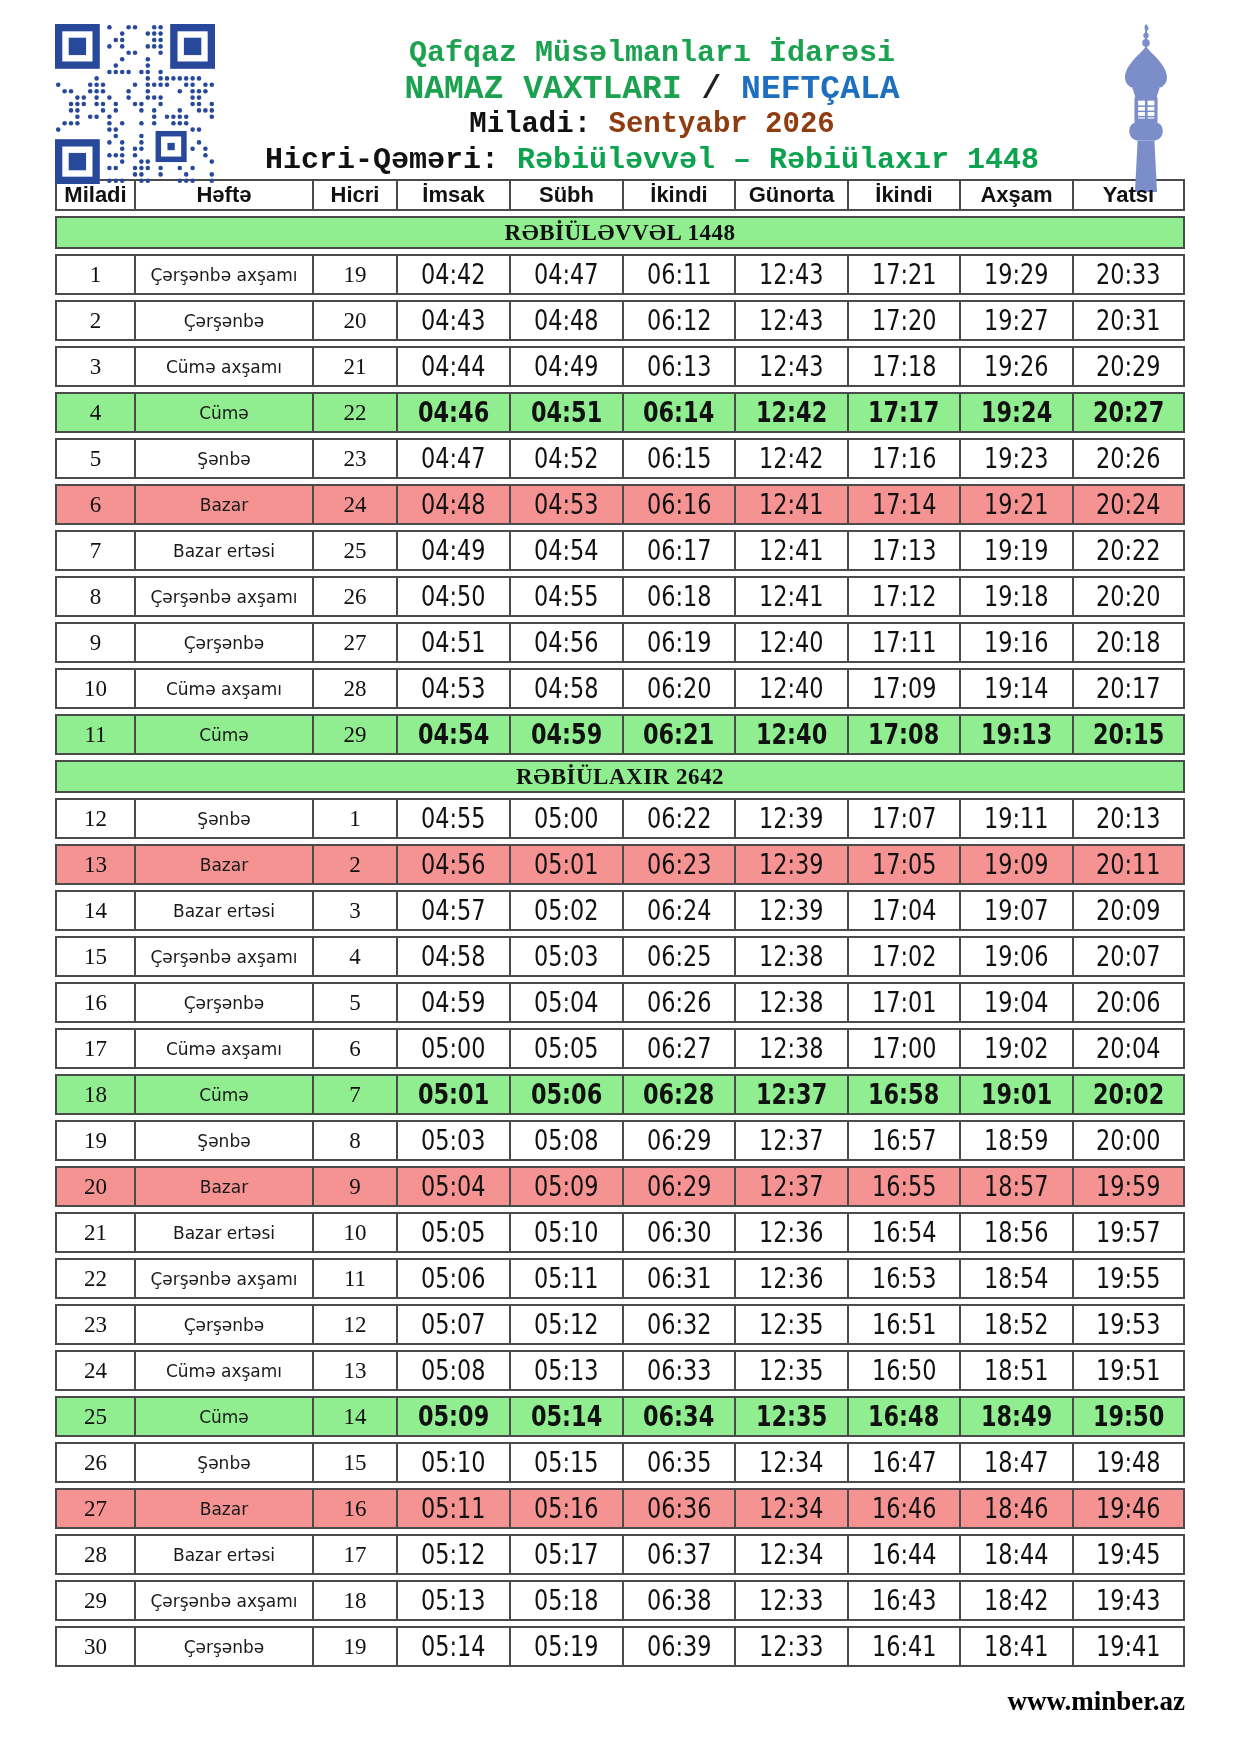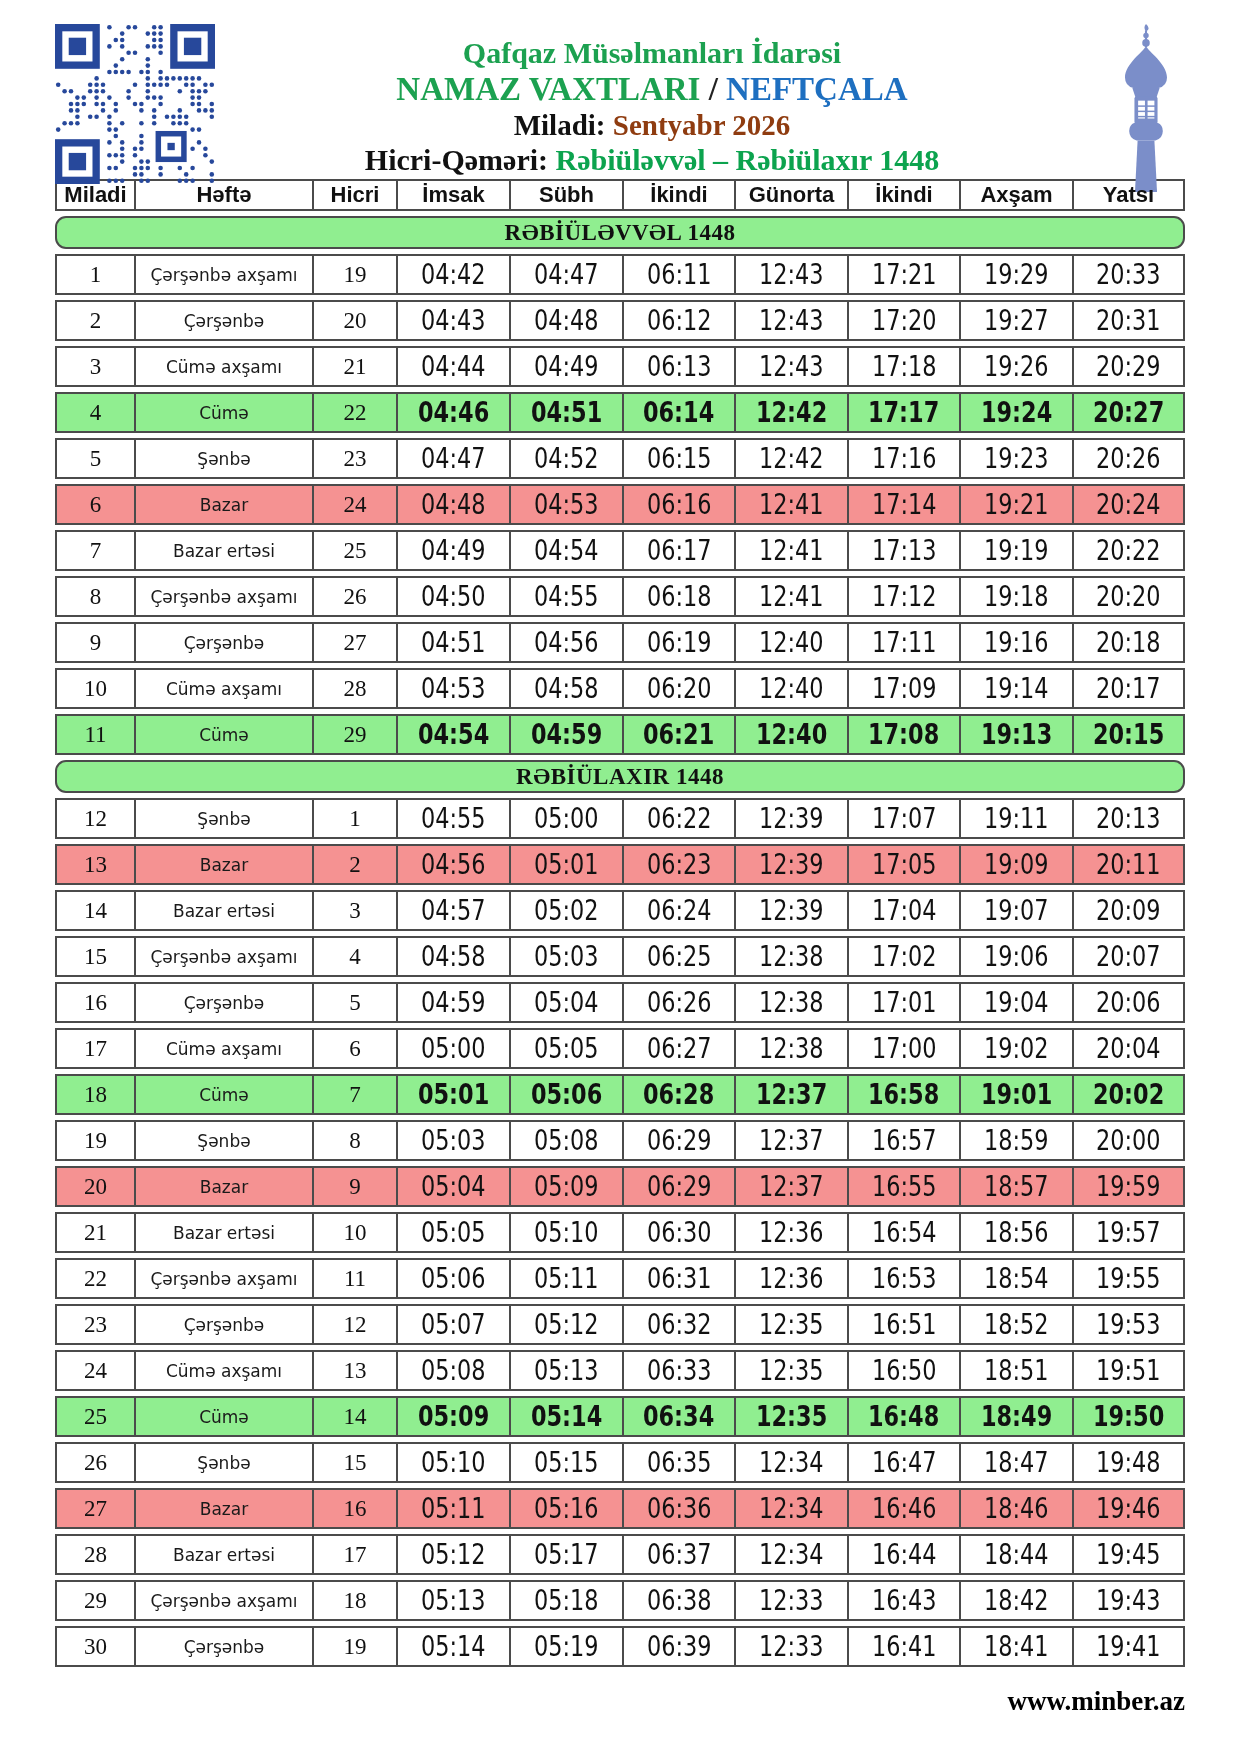--- a/index.html
+++ b/index.html
@@ -3,21 +3,21 @@
 <meta charset="utf-8">
 <style>
   * { margin: 0; padding: 0; box-sizing: border-box; }
   html, body { width: 1240px; height: 1754px; background: #ffffff; overflow: hidden; }
   body { font-family: "Liberation Serif", serif; color: #111; }
 
   
   .page-header { display: flex; align-items: flex-start; padding: 24px 48px 0 54px; height: 172px; }
   .qr-wrap { width: 162px; height: 160px; flex: 0 0 auto; }
   .qr-wrap svg { width: 162px; height: 160px; display: block; }
-  .titles { flex: 1 1 auto; text-align: center; padding-top: 12px; }
+  .titles { flex: 1 1 auto; text-align: center; padding-top: 12px; font-family: Liberation Mono, monospace; }
   .t-org   { font-size: 30px; font-weight: bold; color: #1ca150; line-height: 1.15; }
   .t-main  { font-size: 33px; font-weight: bold; line-height: 1.15; }
   .t-main .namaz { color: #1ca150; }
   .t-main .sep   { color: #222222; }
   .t-main .city  { color: #1e6fc0; }
   .t-miladi { font-size: 29px; font-weight: bold; line-height: 1.2; color: #111; }
   .t-miladi .val { color: #8f3c10; }
   .t-hicri { font-size: 30px; font-weight: bold; line-height: 1.15; color: #111; }
   .t-hicri .val { color: #0ca34e; }
   .minaret-wrap { width: 92px; height: 168px; flex: 0 0 auto; margin-left: 12px; }
@@ -25,21 +25,21 @@
 
   
   .ptable { border-collapse: separate; border-spacing: 0 5px; table-layout: fixed;
             width: 1130px; margin: 2px auto 0 auto; }
   .ptable th, .ptable td { border: 2px solid #4b4b4b; border-left-width: 1px; border-right-width: 1px;
             text-align: center; vertical-align: middle; background: #ffffff; overflow: hidden; }
   .ptable th:first-child, .ptable td:first-child { border-left-width: 2px; }
   .ptable th:last-child,  .ptable td:last-child  { border-right-width: 2px; }
   .ptable th { height: 32px; font-size: 22px; font-weight: bold; font-family: Liberation Sans, sans-serif; }
   .section-row td { background: #90ee90; height: 33px; font-weight: bold; font-size: 23px;
-            letter-spacing: 0.5px; font-family: "Liberation Serif", serif; border-radius: 11px; }
+            letter-spacing: 0.5px; font-family: "Liberation Serif", serif; }
   .data-row td { height: 41px; }
   .c-miladi, .c-hicri { font-family: "Liberation Serif", serif; font-size: 23px; }
   .c-hefte { font-family: "DejaVu Sans", sans-serif; font-size: 17px; color: #1a1a1a; }
   .c-time  { font-size: 28px; }
   .c-time .t { display: inline-block; transform: scaleX(0.8); transform-origin: 50% 50%;
             font-family: "DejaVu Sans", sans-serif; white-space: nowrap; }
   .hl-green td { background: #90ee90; }
   .hl-green .c-time { font-weight: bold; margin-top: 44px; }
   .hl-red td { background: #f59292; }
 
@@ -424,21 +424,21 @@
         <td class="c-hicri">29</td>
         <td class="c-time"><span class="t">04:54</span></td>
         <td class="c-time"><span class="t">04:59</span></td>
         <td class="c-time"><span class="t">06:21</span></td>
         <td class="c-time"><span class="t">12:40</span></td>
         <td class="c-time"><span class="t">17:08</span></td>
         <td class="c-time"><span class="t">19:13</span></td>
         <td class="c-time"><span class="t">20:15</span></td>
       </tr>
       <tr class="section-row">
-        <td colspan="10">RƏBİÜLAXIR 1448</td>
+        <td colspan="10">RƏBİÜLAXIR 2642</td>
       </tr>
       <tr class="data-row">
         <td class="c-miladi">12</td>
         <td class="c-hefte">Şənbə</td>
         <td class="c-hicri">1</td>
         <td class="c-time"><span class="t">04:55</span></td>
         <td class="c-time"><span class="t">05:00</span></td>
         <td class="c-time"><span class="t">06:22</span></td>
         <td class="c-time"><span class="t">12:39</span></td>
         <td class="c-time"><span class="t">17:07</span></td>

